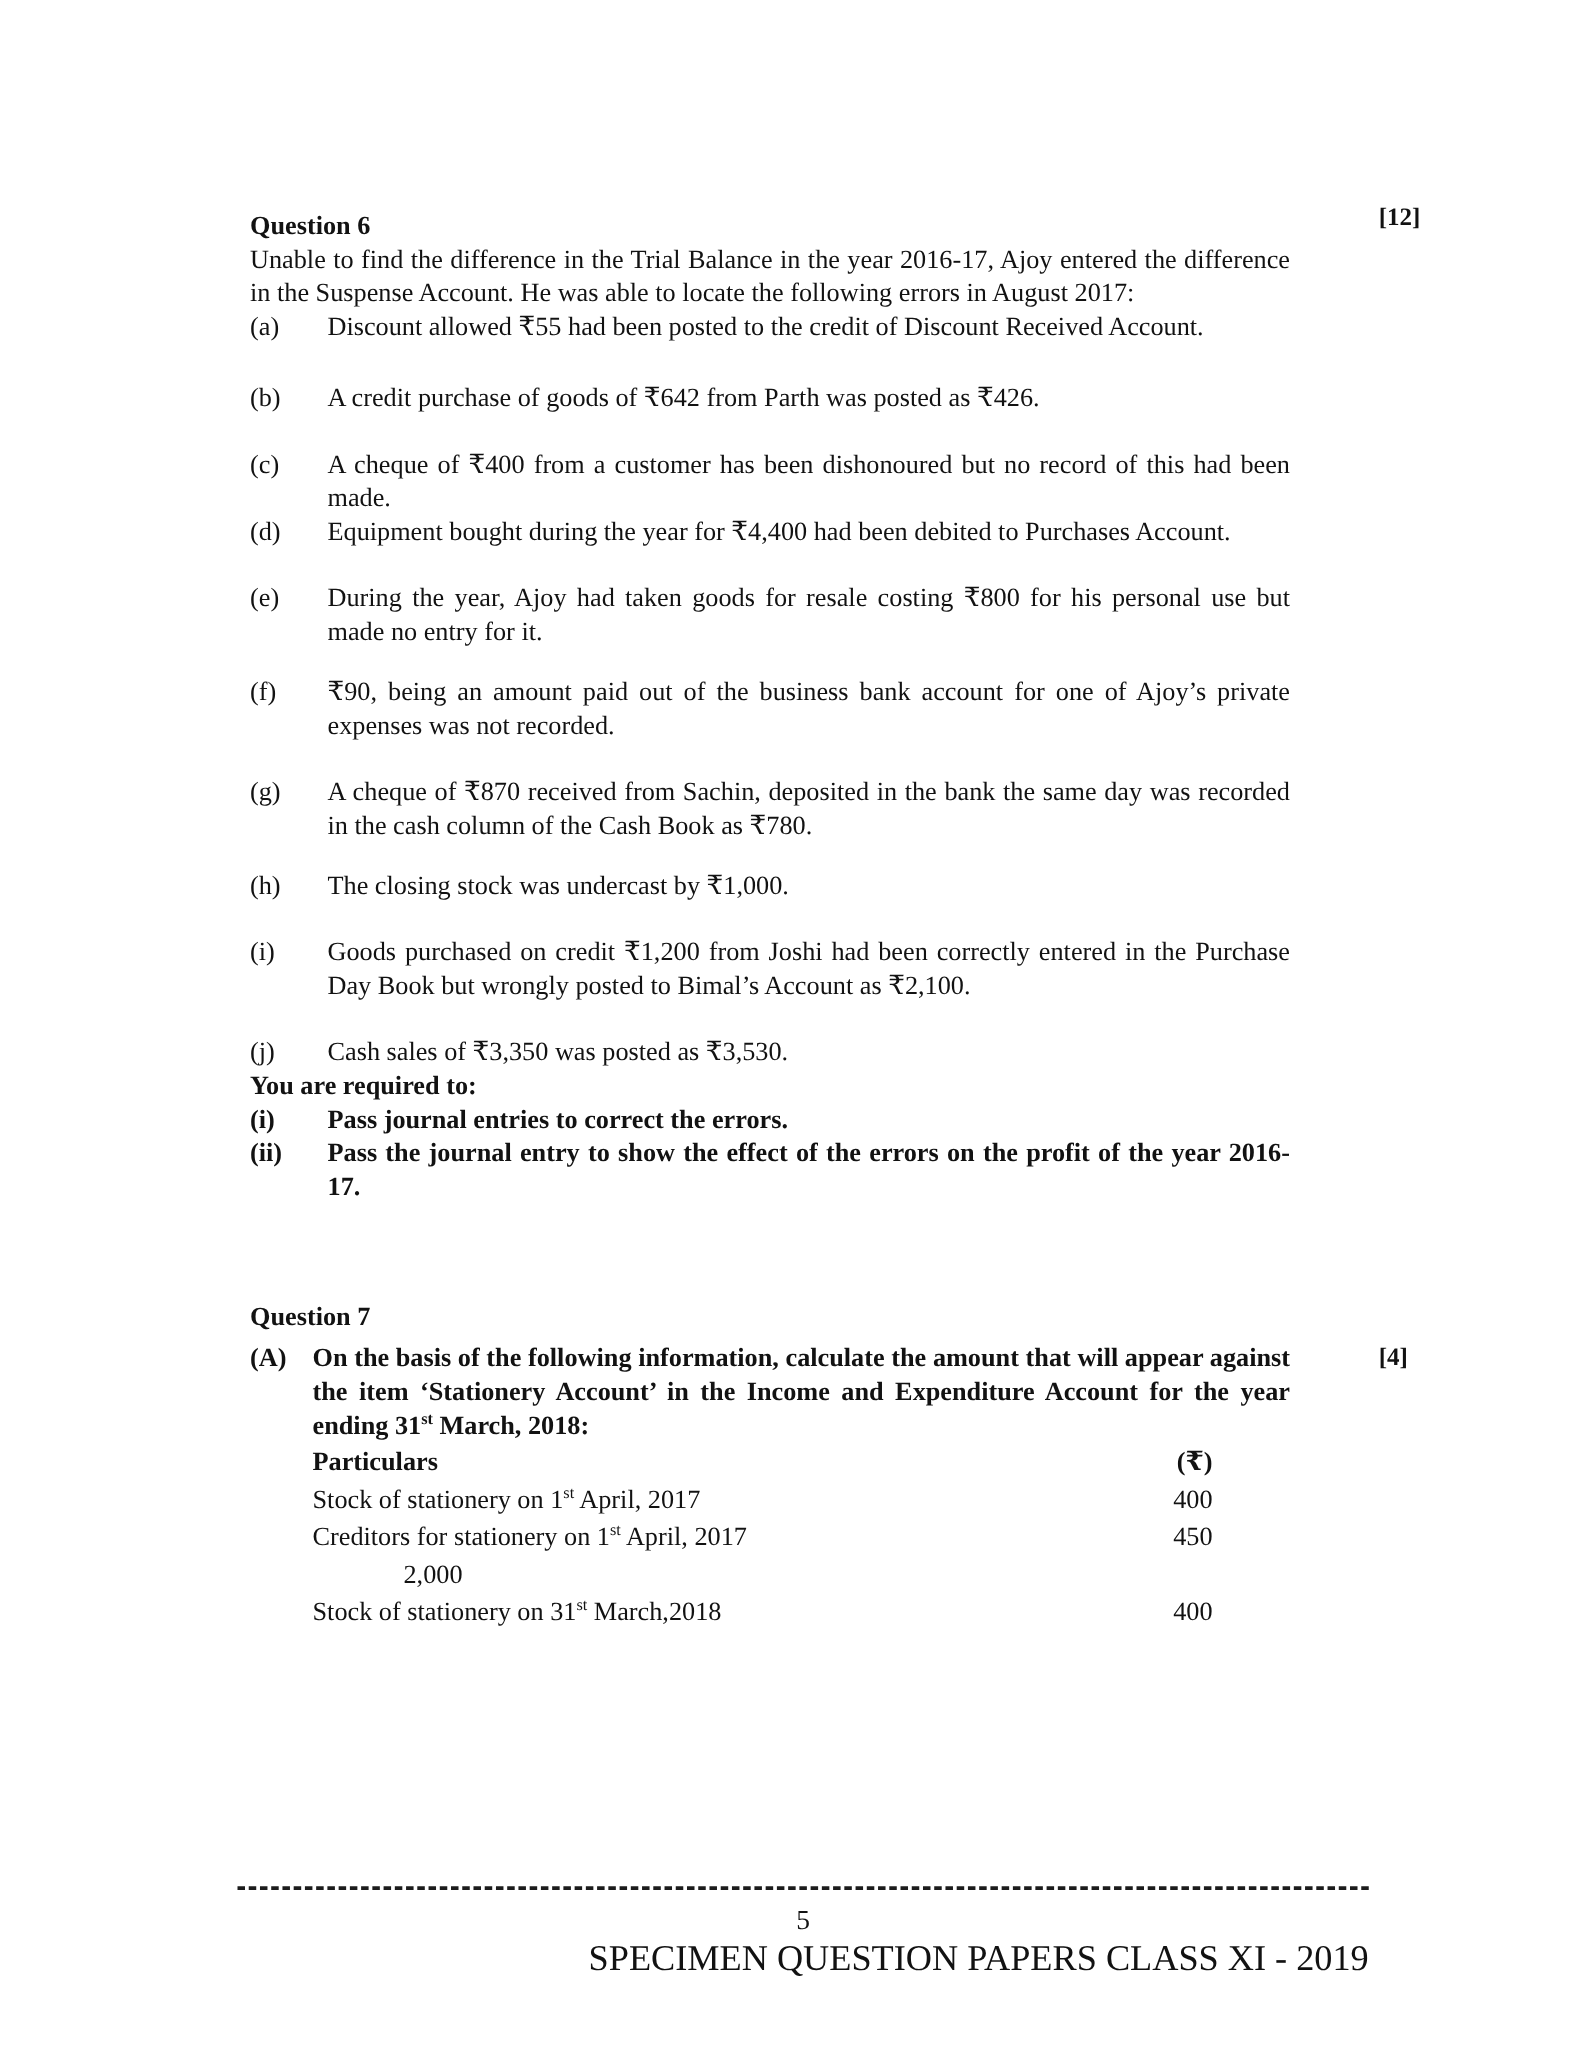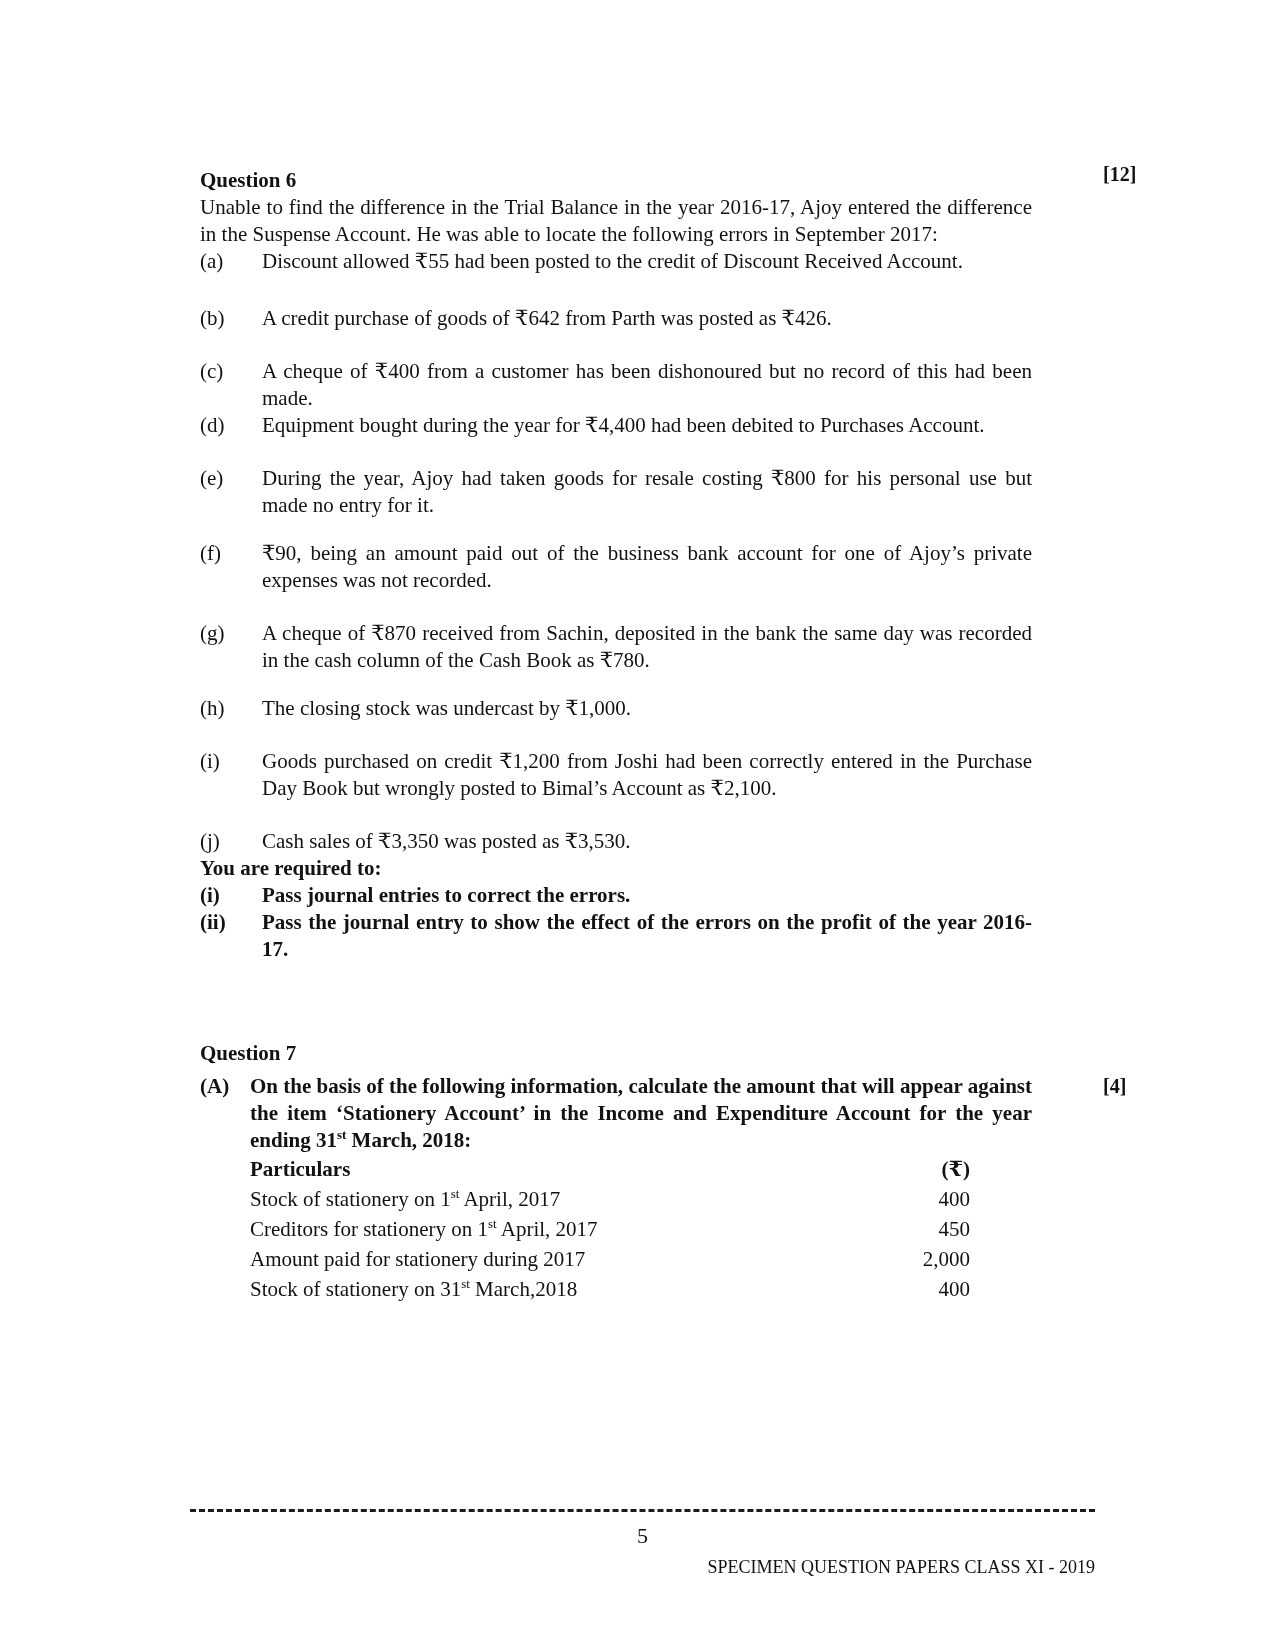--- a/index.html
+++ b/index.html
@@ -40,34 +40,34 @@
   .footer-rule {
     position:absolute; left:190px; top:1509px; width:905px; height:0;
     border-top:3px dashed #1c1c1c;
   }
   .footer-pagenum {
     position:absolute; left:190px; top:1522px; width:905px;
     text-align:center; font-size:22px; line-height:27px;
   }
   .footer-text {
     position:absolute; left:190px; top:1553px; width:905px;
-    text-align:right; font-size:18px; line-height:28px;
+    text-align:right; font-size:29px; line-height:28px;
   }
 </style>
 </head>
 <body>
 
 <div class="page">
 
   <div class="marks marks-q6">[12]</div>
   <div class="marks marks-q7">[4]</div>
 
   <div class="content-q6">
     <div class="qtitle">Question 6</div>
-    <p class="just">Unable to find the difference in the Trial Balance in the year 2016-17, Ajoy entered the difference in the Suspense Account. He was able to locate the following errors in September 2017:</p>
+    <p class="just">Unable to find the difference in the Trial Balance in the year 2016-17, Ajoy entered the difference in the Suspense Account. He was able to locate the following errors in August 2017:</p>
 
     <div class="item gap-lg">
       <span class="lbl">(a)</span>
       <div class="txt">Discount allowed ₹55 had been posted to the credit of Discount Received Account.</div>
     </div>
     <div class="item gap-md">
       <span class="lbl">(b)</span>
       <div class="txt">A credit purchase of goods of ₹642 from Parth was posted as ₹426.</div>
     </div>
     <div class="item gap-0">
@@ -128,21 +128,20 @@
           </div>
           <div class="stmt-row" style="font-weight:normal;">
             <div class="plabel"><span>Stock of stationery on 1</span><sup>st</sup><span> April, 2017</span></div>
             <div class="amount">400</div>
           </div>
           <div class="stmt-row" style="font-weight:normal;">
             <div class="plabel"><span>Creditors for stationery on 1</span><sup>st</sup><span> April, 2017</span></div>
             <div class="amount">450</div>
           </div>
           <div class="stmt-row" style="font-weight:normal;">
-            <div class="plabel"><span>Amount paid for stationery during 2017</span><sup></sup><span></span></div>
             <div class="amount">2,000</div>
           </div>
           <div class="stmt-row" style="font-weight:normal;align-items:center;">
             <div class="plabel"><span>Stock of stationery on 31</span><sup>st</sup><span> March,2018</span></div>
             <div class="amount">400</div>
           </div>
         </div>
       </div>
     </div>
   </div>

